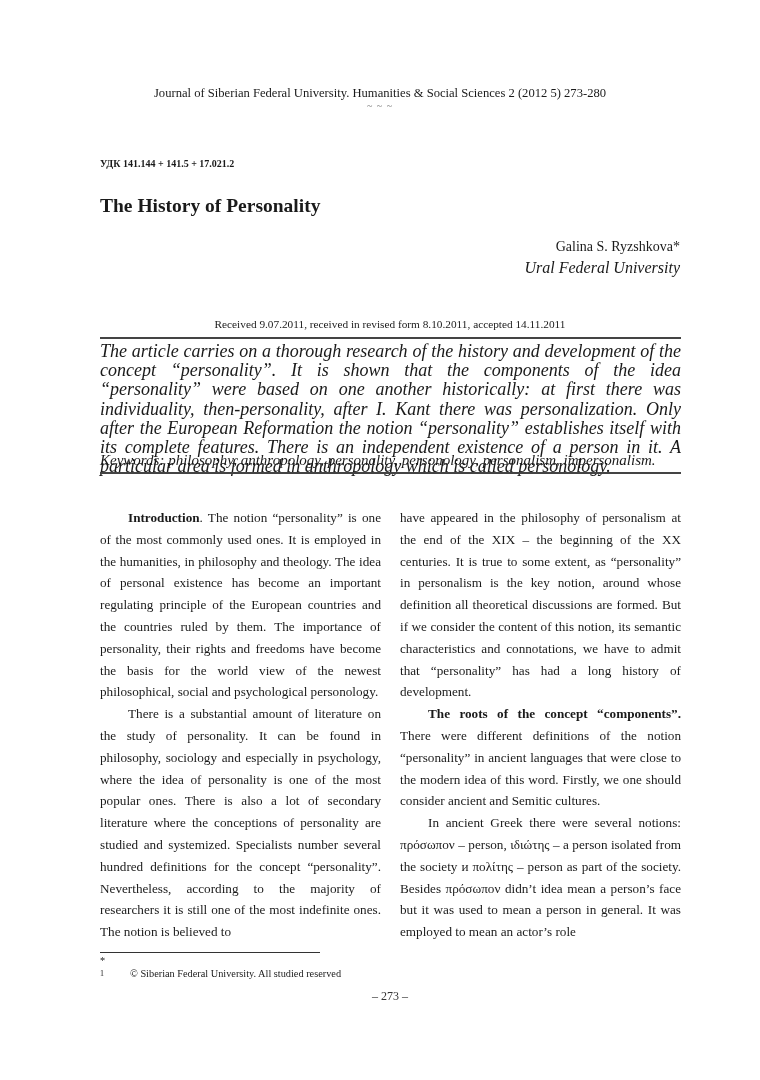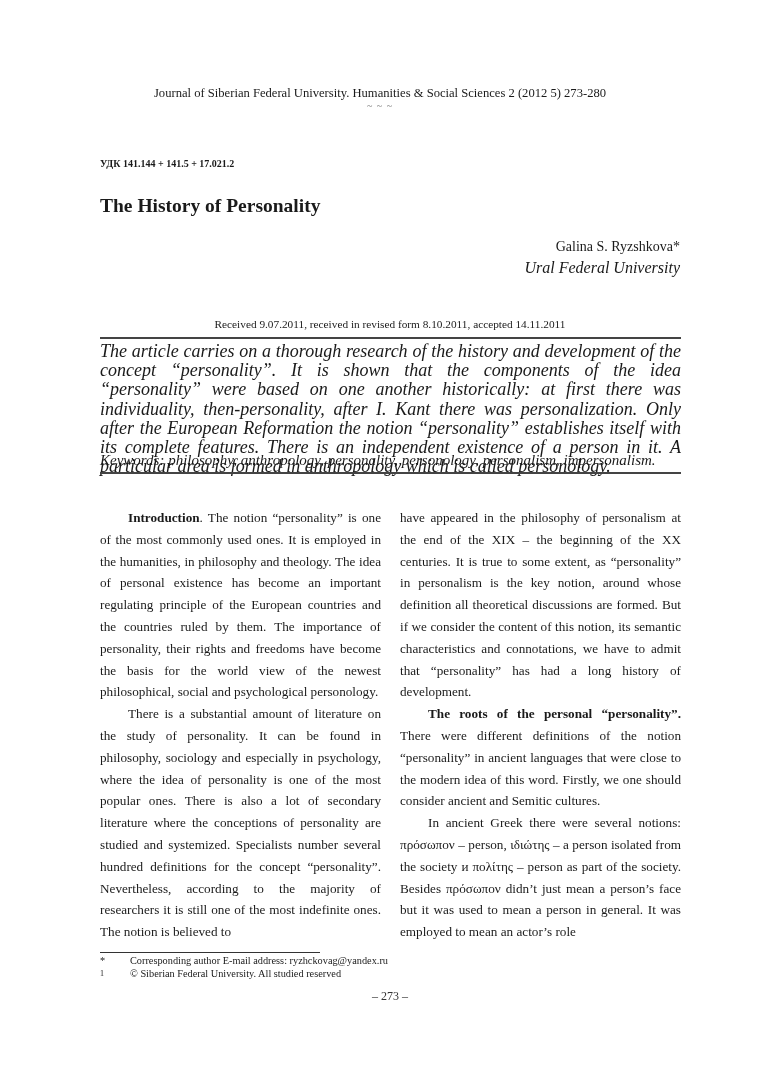--- a/index.html
+++ b/index.html
@@ -61,29 +61,28 @@
 <div class="abs keywords">Keywords: philosophy, anthropology, personality, personology, personalism, impersonalism.</div>
 <div class="abs rule" style="top:472px"></div>
 
 <div class="abs col col-left">
   <p class="indent"><span class="b">Introduction</span><span>. The notion “personality” is one of the most commonly used ones. It is employed in the humanities, in philosophy and theology. The idea of personal existence has become an important regulating principle of the European countries and the countries ruled by them. The importance of personality, their rights and freedoms have become the basis for the world view of the newest philosophical, social and psychological personology.</span></p>
   <p class="indent">There is a substantial amount of literature on the study of personality. It can be found in philosophy, sociology and especially in psychology, where the idea of personality is one of the most popular ones. There is also a lot of secondary literature where the conceptions of personality are studied and systemized. Specialists number several hundred definitions for the concept “personality”. Nevertheless, according to the majority of researchers it is still one of the most indefinite ones. The notion is believed to</p>
 </div>
 
 <div class="abs col col-right">
   <p>have appeared in the philosophy of personalism at the end of the XIX – the beginning of the XX centuries. It is true to some extent, as “personality” in personalism is the key notion, around whose definition all theoretical discussions are formed. But if we consider the content of this notion, its semantic characteristics and connotations, we have to admit that “personality” has had a long history of development.</p>
-  <p class="indent"><span class="b">The roots of the personal “personality”.</span><span> There were different definitions of the notion “personality” in ancient languages that were close to the modern idea of this word. Firstly, we one should consider ancient and Semitic cultures.</span></p>
-  <p class="indent">In ancient Greek there were several notions: πρόσωπον – person, ιδιώτης – a person isolated from the society и πολίτης – person as part of the society. Besides πρόσωπον didn’t just mean a person’s face but it was used to mean a person in general. It was employed to mean an actor’s role</p>
+  <p class="indent"><span class="b">The roots of the concept “components”.</span><span> There were different definitions of the notion “personality” in ancient languages that were close to the modern idea of this word. Firstly, we one should consider ancient and Semitic cultures.</span></p>
+  <p class="indent">In ancient Greek there were several notions: πρόσωπον – person, ιδιώτης – a person isolated from the society и πολίτης – person as part of the society. Besides πρόσωπον didn’t idea mean a person’s face but it was used to mean a person in general. It was employed to mean an actor’s role</p>
 </div>
 
 <div class="abs fn-rule"></div>
 <div class="abs footnotes">
   <div class="fn-row">
       <span class="fn-mark">*</span>
-      <span>Corresponding author E-mail address: ryzhckovag@yandex.ru</span>
     </div>
   <div class="fn-row">
       <span class="fn-mark" style="font-size:8px">1</span>
       <span>© Siberian Federal University. All studied reserved</span>
     </div>
 </div>
 
 <div class="abs page-num">– 273 –</div>
 
 </body></html>

